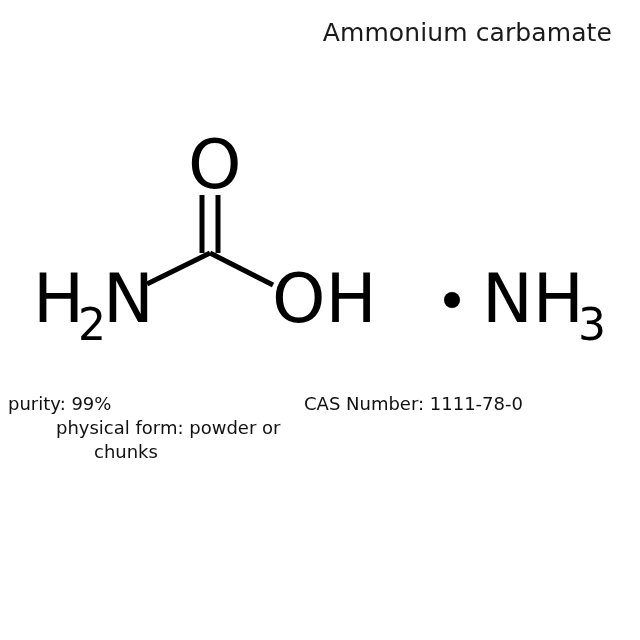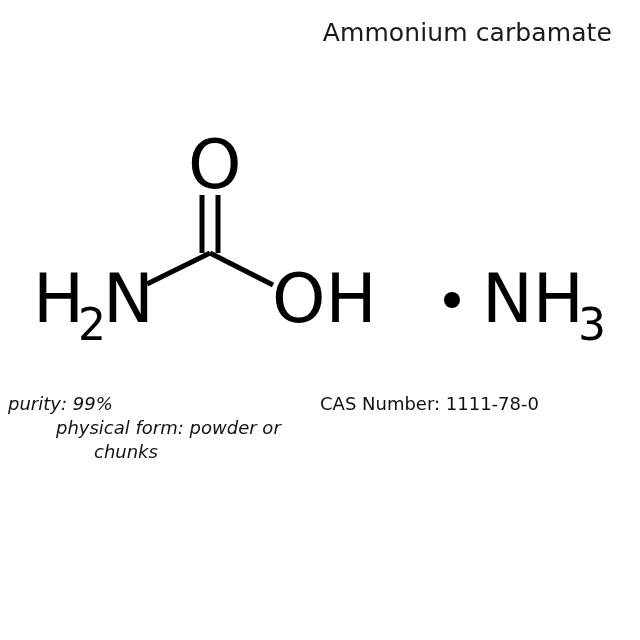--- a/index.html
+++ b/index.html
@@ -62,37 +62,36 @@
 
   
   .props-left {
     position: absolute;
     left: 8px;
     top: 392px;
     width: 300px;
     font-size: 18px;
     line-height: 24px;
     color: #111111;
-    font-style: italic;
   }
   .props-left .line {
     white-space: pre-wrap;
   }
   .props-left .wrap-line {
     padding-left: 38px;
     text-indent: -38px;
     margin-left: 48px;
   }
   .props-left .wrap-line .cont {
     display: inline;
   }
 
   .props-right {
     position: absolute;
-    left: 320px;
+    left: 304px;
     top: 392px;
     width: 310px;
     font-size: 18px;
     line-height: 24px;
     color: #111111;
     white-space: nowrap;
   }
 </style>
 </head>
 <body>

